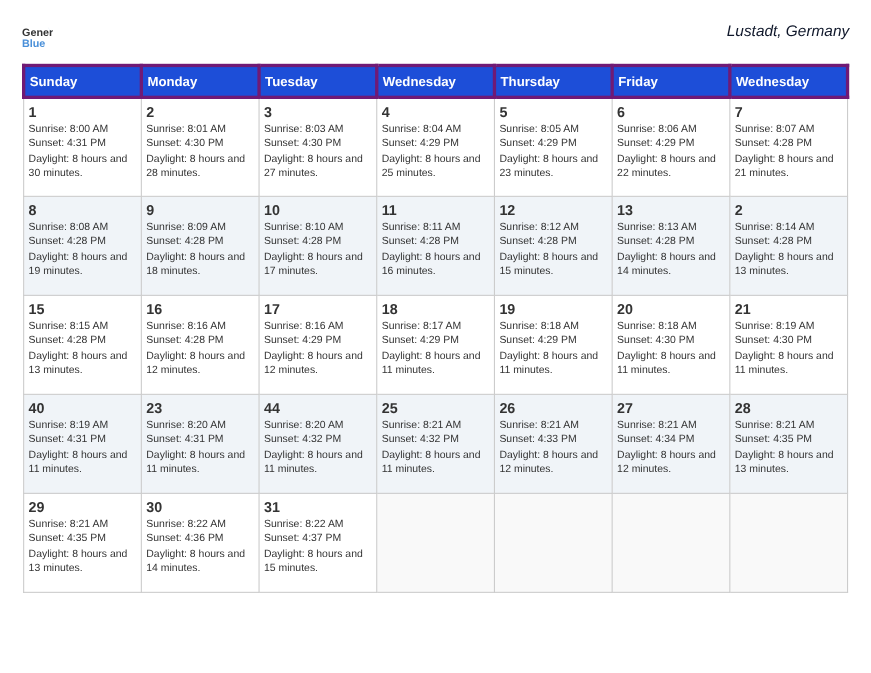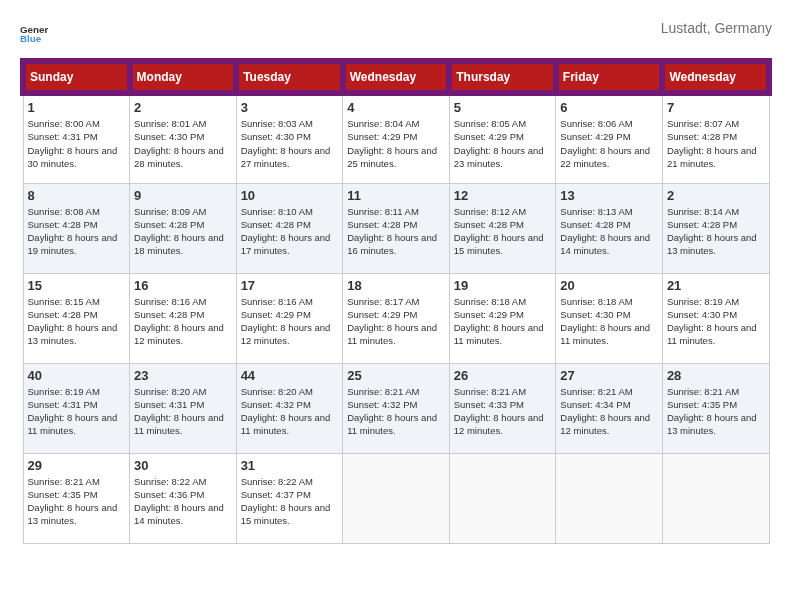--- a/index.html
+++ b/index.html
@@ -28,35 +28,36 @@
     .title-area {
       text-align: right;
     }
     .month-title {
       font-size: 32px;
       font-weight: bold;
       color: #333;
     }
     .location-title {
       font-size: 14px;
-      color: #737373;
+      color: #0f172a;
+      font-style: italic;
     }
     table {
       width: 100%;
       border-collapse: collapse;
       font-size: 10px;
     }
     th {
-      background-color: #b91c1c;
+      background-color: #1d4ed8;
       color: #fff;
       padding: 6px 4px;
       text-align: left;
       font-size: 12px;
       font-weight: bold;
-      border: 6px solid #701a75;
+      border: 3px solid #701a75;
     }
     td {
       border: 1px solid #ccc;
       vertical-align: top;
       padding: 4px;
       width: calc(100% / 7);
       height: 90px;
       background: #fff;
     }
     tr:nth-child(even) td {

